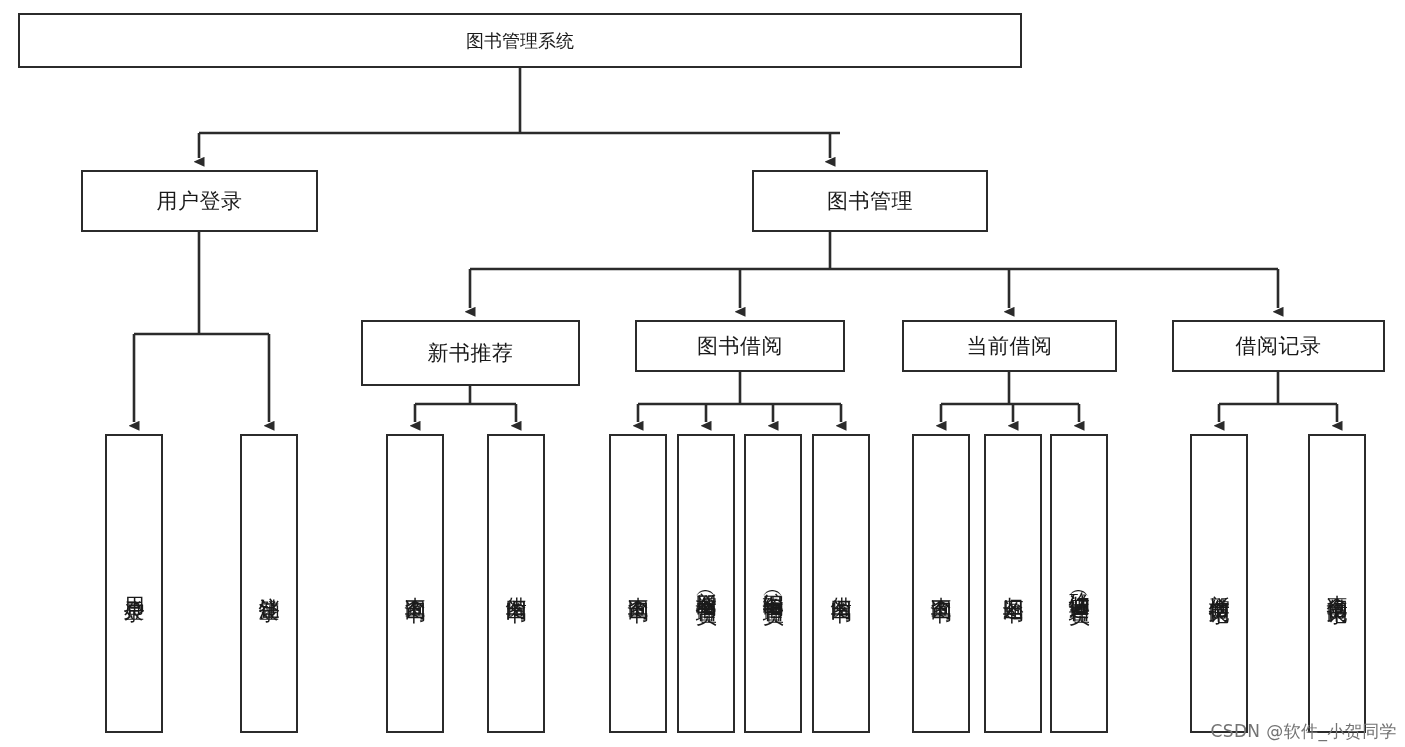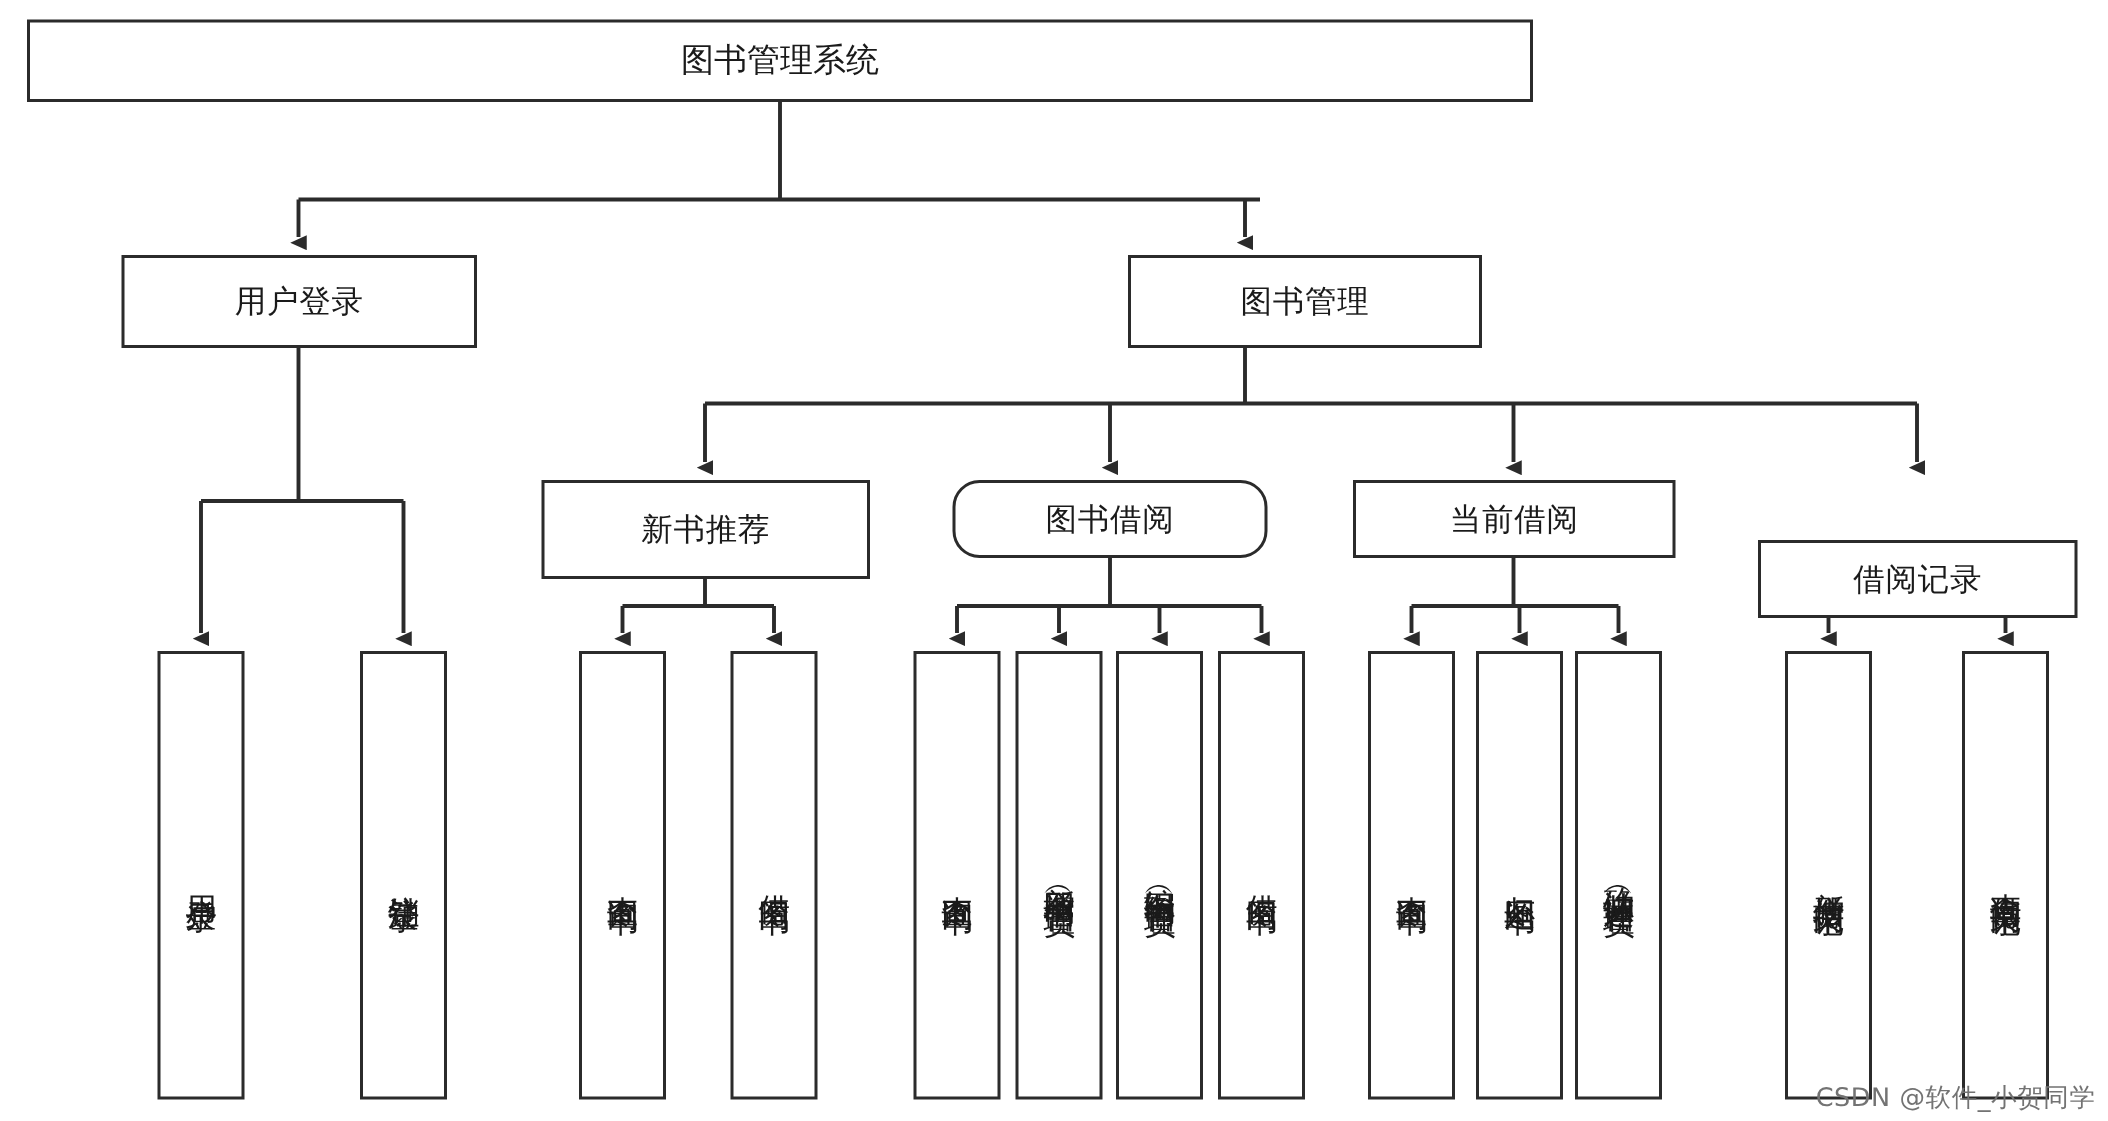--- a/index.html
+++ b/index.html
@@ -30,21 +30,21 @@
     align-items:center;
     justify-content:center;
     text-align:center;
     line-height:1.18;
   }
   .node.h{
     font-size:21px;
     letter-spacing:0.5px;
   }
   .node.root{
-    font-size:22px;
+    font-size:18px;
   }
   .node.leaf{
     align-items:center;
     justify-content:center;
     padding:6px 0;
   }
   .vtext{
     writing-mode:vertical-rl;
     text-orientation:upright;
     font-size:21px;
@@ -130,27 +130,27 @@
   <div class="node h" style="left:81px;top:170px;width:237px;height:62px;">
     <span class="htext">用户登录</span>
   </div>
   <div class="node h" style="left:752px;top:170px;width:236px;height:62px;">
     <span class="htext">图书管理</span>
   </div>
 
   <div class="node h" style="left:361px;top:320px;width:219px;height:66px;">
     <span class="htext">新书推荐</span>
   </div>
-  <div class="node h" style="left:635px;top:320px;width:210px;height:52px;border-radius:18px;">
+  <div class="node h" style="left:635px;top:320px;width:210px;height:52px;">
     <span class="htext">图书借阅</span>
   </div>
   <div class="node h" style="left:902px;top:320px;width:215px;height:52px;">
     <span class="htext">当前借阅</span>
   </div>
-  <div class="node h" style="left:1172px;top:320px;width:213px;height:52px;margin-top:40px;">
+  <div class="node h" style="left:1172px;top:320px;width:213px;height:52px;">
     <span class="htext">借阅记录</span>
   </div>
 
   <div class="node leaf" style="left:105px;top:434px;width:58px;height:299px;">
     <span class="vtext">用户登录</span>
   </div>
   <div class="node leaf" style="left:240px;top:434px;width:58px;height:299px;">
     <span class="vtext">注销登录</span>
   </div>
   <div class="node leaf" style="left:386px;top:434px;width:58px;height:299px;">

